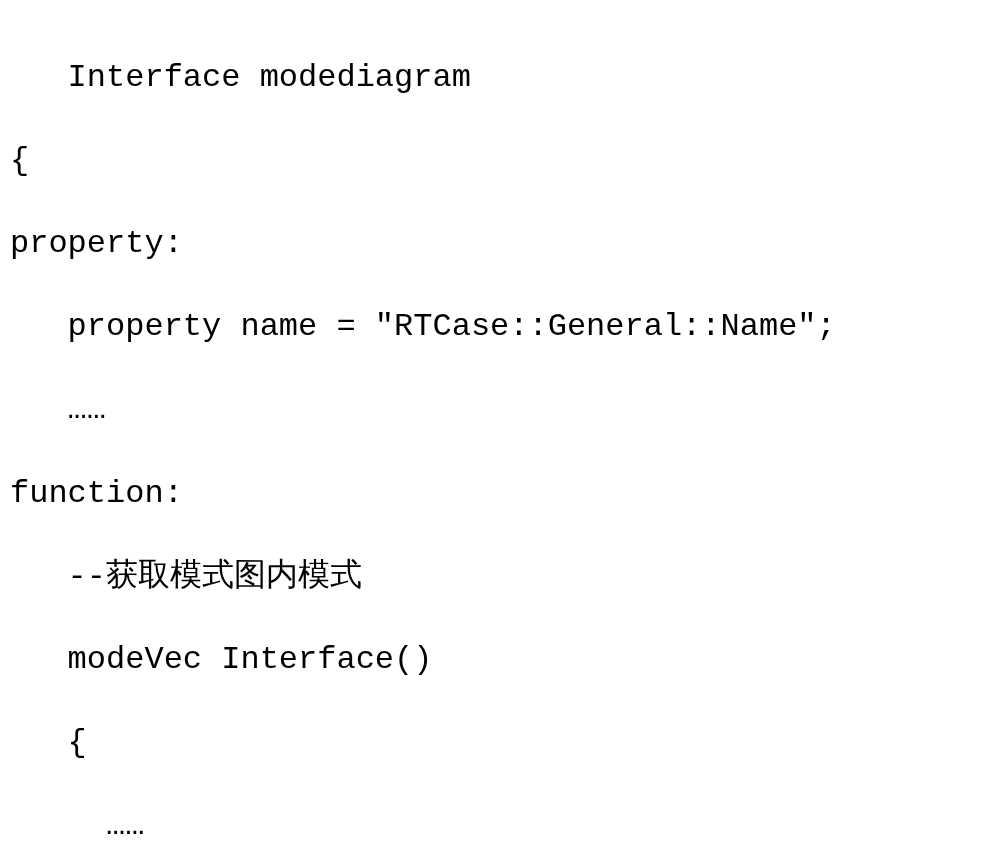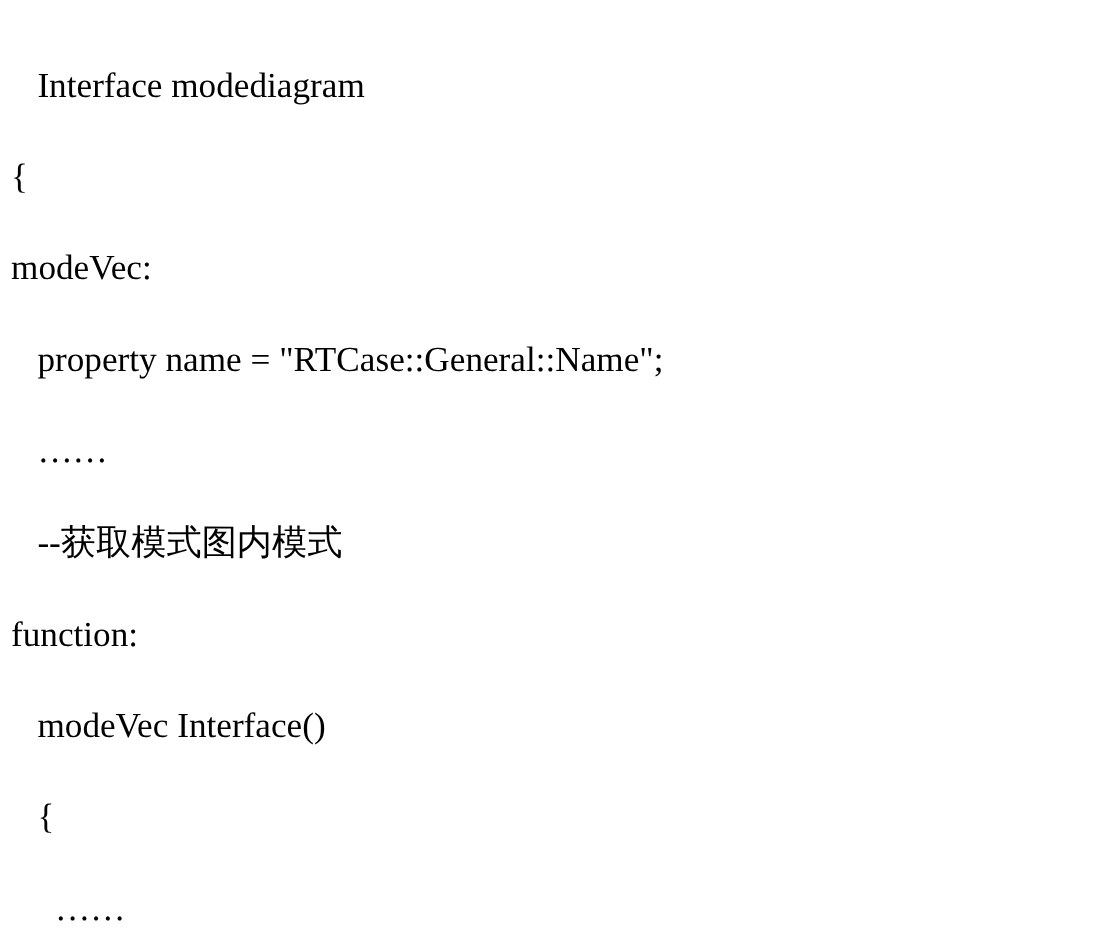--- a/index.html
+++ b/index.html
@@ -13,30 +13,29 @@
       color: #000;
       line-height: 1.3;
     }
     .code-container {
       padding-top: 15px;
       padding-left: 10px;
       white-space: pre;
     }
     .line {
       display: block;
-      font-family: Liberation Serif, serif;
     }
   </style>
 </head>
 <body>
 
 <div class="code-container">
 <span class="line">   Interface modediagram</span>
 <span class="line">{</span>
-<span class="line">modeVec:</span>
+<span class="line">property:</span>
 <span class="line">   property name = "RTCase::General::Name";</span>
 <span class="line">   ……</span>
+<span class="line">function:</span>
 <span class="line">   --获取模式图内模式</span>
-<span class="line">function:</span>
 <span class="line">   modeVec Interface()</span>
 <span class="line">   {</span>
 <span class="line">     ……</span>
 </div>
 
 </body></html>

